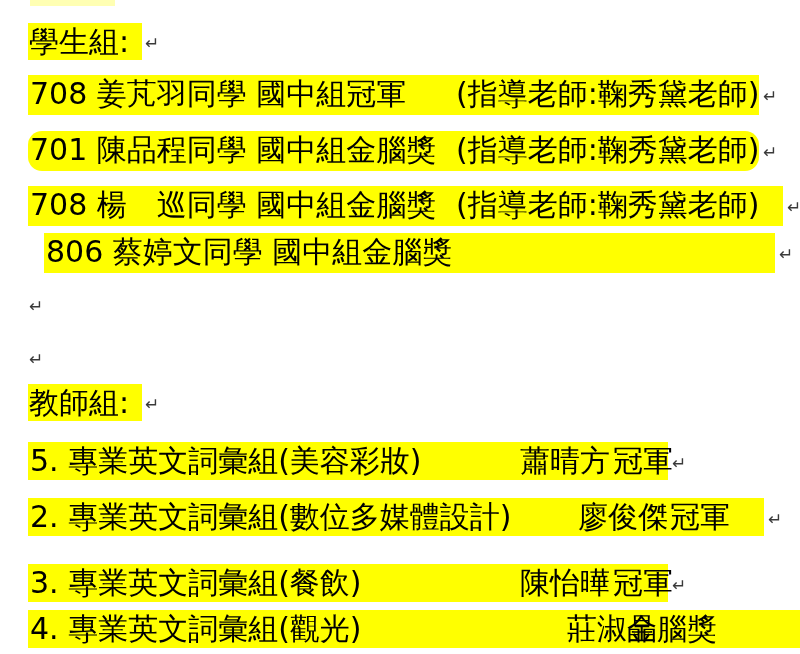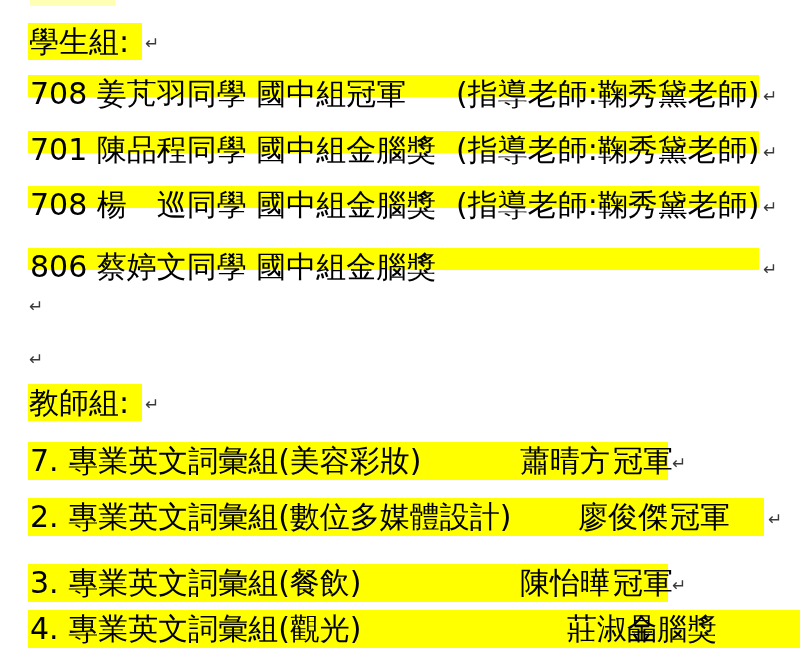--- a/index.html
+++ b/index.html
@@ -24,31 +24,31 @@
     height: 37px;
     line-height: 37px;
     font-size: 30px;
     white-space: nowrap;
   }
   .heading .htext { display: inline-block; height: 37px; padding: 0 13px 0 1px; }
   .srow {
     position: absolute;
     left: 28px;
     width: 731px;
-    height: 22px;
+    height: 40px;
     line-height: 38px;
     font-size: 30px;
     white-space: nowrap;
   }
   .srow .part-left  { position: absolute; left: 2px; }
   .srow .part-right { position: absolute; left: 428px; }
   .srow-1 { top: 75px; }
   .srow-2 { top: 131px; }
-  .srow-3 { top: 186px; }
-  .srow-4 { top: 248px; }
+  .srow-3 { top: 186px; padding-left: 24px; }
+  .srow-4 { top: 233px; margin-left: 16px; }
   .trow {
     position: absolute;
     left: 28px;
     height: 38px;
     line-height: 38px;
     font-size: 30px;
     white-space: nowrap;
   }
   .trow .item  { position: absolute; left: 2px; }
   .trow .name  { position: absolute; }
@@ -92,21 +92,21 @@
 
   <div class="heading" style="top:23px">
     <span class="htext hl" style="background: rgb(255, 255, 0);">學生組:</span><span class="pilcrow pilcrow-inline">↵</span>
   </div>
 
   <div class="srow srow-1 hl" style="background: rgb(255, 255, 0);">
     <span class="part-left">708 姜芃羽同學 國中組冠軍</span>
     <span class="part-right">(指導老師:鞠秀黛老師)</span>
     <span class="pilcrow pilcrow-end">↵</span>
   </div>
-  <div class="srow srow-2 hl" style="background: rgb(255, 255, 0);">
+  <div class="srow srow-2 hl" style="background: rgb(255, 255, 0); border-radius: 14px;">
     <span class="part-left">701 陳品程同學 國中組金腦獎</span>
     <span class="part-right">(指導老師:鞠秀黛老師)</span>
     <span class="pilcrow pilcrow-end">↵</span>
   </div>
   <div class="srow srow-3 hl" style="background: rgb(255, 255, 0);">
     <span class="part-left">708 楊　巡同學 國中組金腦獎</span>
     <span class="part-right">(指導老師:鞠秀黛老師)</span>
     <span class="pilcrow pilcrow-end">↵</span>
   </div>
   <div class="srow srow-4 hl" style="background: rgb(255, 255, 0);">
@@ -115,21 +115,21 @@
   </div>
 
   <span class="pilcrow pilcrow-free pf-1">↵</span>
   <span class="pilcrow pilcrow-free pf-2">↵</span>
 
   <div class="heading" style="top:384px">
     <span class="htext hl" style="background: rgb(255, 255, 0);">教師組:</span><span class="pilcrow pilcrow-inline">↵</span>
   </div>
 
   <div class="trow trow-1 hl" style="background: rgb(255, 255, 0);">
-    <span class="item">7. 專業英文詞彙組(美容彩妝)</span>
+    <span class="item">5. 專業英文詞彙組(美容彩妝)</span>
     <span class="name">蕭晴方</span>
     <span class="award">冠軍</span>
     <span class="pilcrow pilcrow-end">↵</span>
   </div>
   <div class="trow trow-2 hl" style="background: rgb(255, 255, 0);">
     <span class="item">2. 專業英文詞彙組(數位多媒體設計)</span>
     <span class="name">廖俊傑</span>
     <span class="award">冠軍</span>
     <span class="pilcrow pilcrow-end">↵</span>
   </div>

